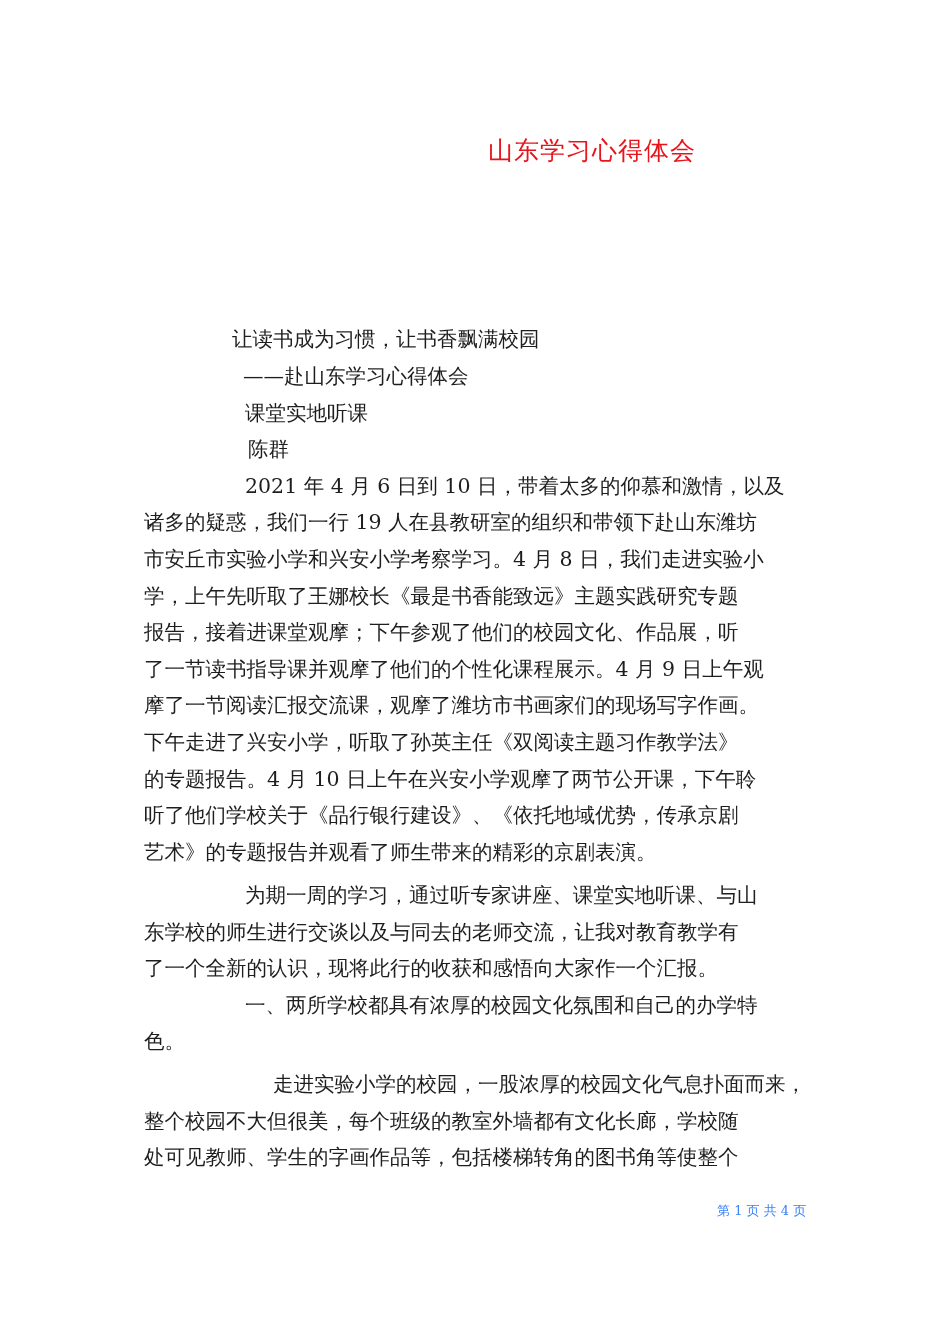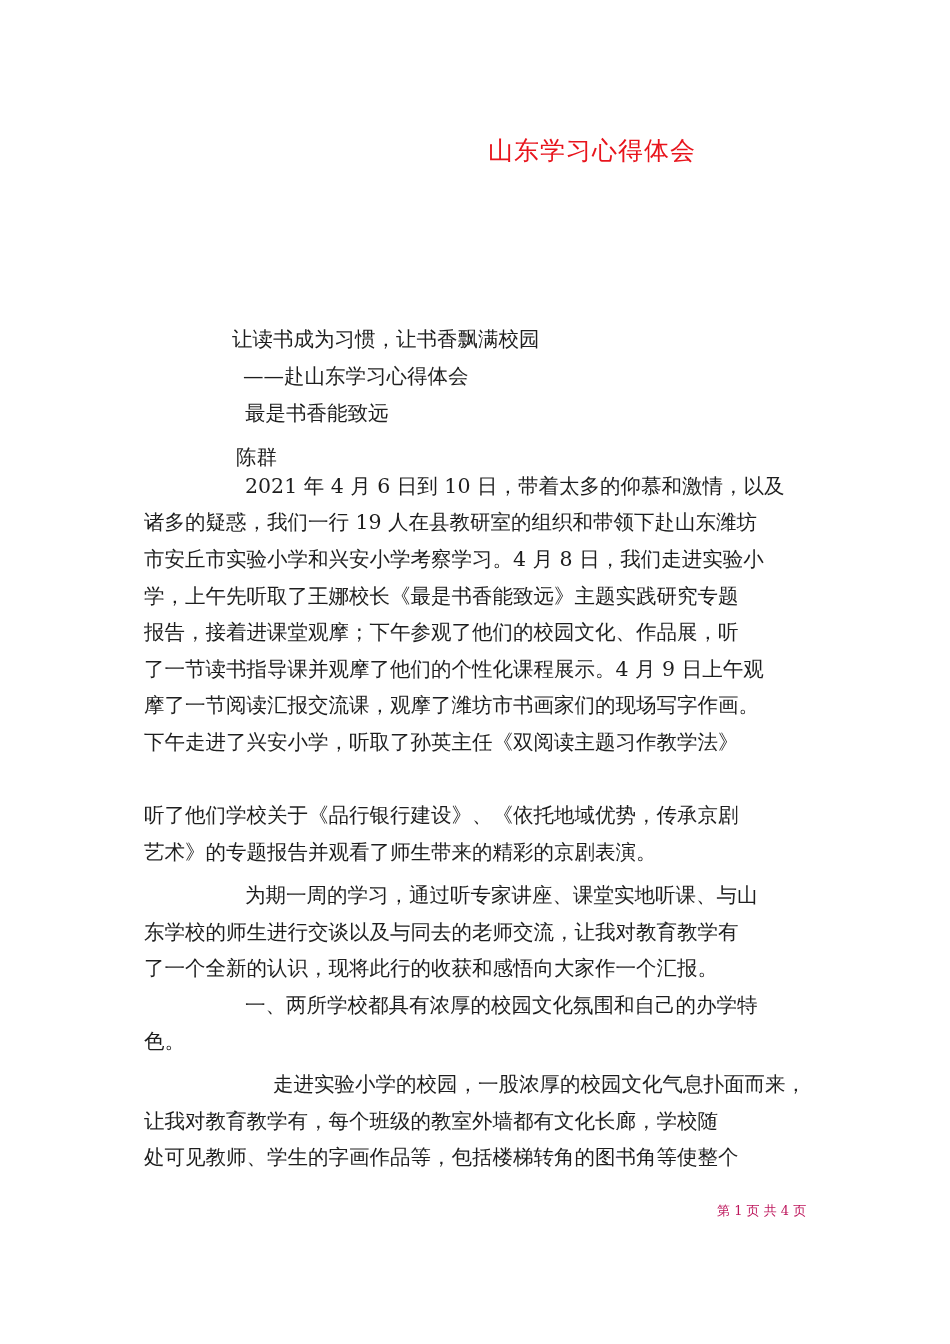--- a/index.html
+++ b/index.html
@@ -39,52 +39,53 @@
       line-height: 30px;
       white-space: nowrap;
       color: #1e1e1e;
     }
     .footer {
       position: absolute;
       left: 717px;
       top: 1202px;
       font-size: 13px;
       line-height: 18px;
-      color: #be185d;
+      color: #3b82f6;
       white-space: nowrap;
     }
   </style>
 </head>
 <body>
 
 <div class="page">
 
   <div class="doc-title">山东学习心得体会</div>
 
   <div class="line" style="left:243px; top:361px;">——赴山东学习心得体会</div>
   <div class="line" style="left:232px; top:324px;">让读书成为习惯，让书香飘满校园</div>
-  <div class="line" style="left:245px; top:398px;">最是书香能致远</div>
-  <div class="line" style="left:236px; top:434px;margin-top:8px;">陈群</div>
+  <div class="line" style="left:245px; top:398px;">课堂实地听课</div>
+  <div class="line" style="left:248px; top:434px;">陈群</div>
 
   <div class="line" style="left:245px; top:471px;">2021 年 4 月 6 日到 10 日，带着太多的仰慕和激情，以及</div>
   <div class="line" style="left:144px; top:507px;">诸多的疑惑，我们一行 19 人在县教研室的组织和带领下赴山东潍坊</div>
   <div class="line" style="left:144px; top:544px;">市安丘市实验小学和兴安小学考察学习。4 月 8 日，我们走进实验小</div>
   <div class="line" style="left:144px; top:617px;">报告，接着进课堂观摩；下午参观了他们的校园文化、作品展，听</div>
   <div class="line" style="left:144px; top:581px;">学，上午先听取了王娜校长《最是书香能致远》主题实践研究专题</div>
   <div class="line" style="left:144px; top:654px;">了一节读书指导课并观摩了他们的个性化课程展示。4 月 9 日上午观</div>
   <div class="line" style="left:144px; top:727px;">下午走进了兴安小学，听取了孙英主任《双阅读主题习作教学法》</div>
   <div class="line" style="left:144px; top:690px;">摩了一节阅读汇报交流课，观摩了潍坊市书画家们的现场写字作画。</div>
+  <div class="line" style="left:144px; top:764px;">的专题报告。4 月 10 日上午在兴安小学观摩了两节公开课，下午聆</div>
   <div class="line" style="left:144px; top:800px;">听了他们学校关于《品行银行建设》、《依托地域优势，传承京剧</div>
   <div class="line" style="left:144px; top:837px;">艺术》的专题报告并观看了师生带来的精彩的京剧表演。</div>
 
   <div class="line" style="left:144px; top:917px;">东学校的师生进行交谈以及与同去的老师交流，让我对教育教学有</div>
   <div class="line" style="left:245px; top:880px;">为期一周的学习，通过听专家讲座、课堂实地听课、与山</div>
   <div class="line" style="left:144px; top:953px;">了一个全新的认识，现将此行的收获和感悟向大家作一个汇报。</div>
   <div class="line" style="left:245px; top:990px;">一、两所学校都具有浓厚的校园文化氛围和自己的办学特</div>
   <div class="line" style="left:144px; top:1026px;">色。</div>
 
   <div class="line" style="left:245px; top:1069px;margin-left:28px;">走进实验小学的校园，一股浓厚的校园文化气息扑面而来，</div>
-  <div class="line" style="left:144px; top:1106px;">让我对教育教学有，每个班级的教室外墙都有文化长廊，学校随</div>
+  <div class="line" style="left:144px; top:1106px;">整个校园不大但很美，每个班级的教室外墙都有文化长廊，学校随</div>
   <div class="line" style="left:144px; top:1142px;">处可见教师、学生的字画作品等，包括楼梯转角的图书角等使整个</div>
 
   <div class="footer">第 1 页 共 4 页</div>
 
 </div>
 
 </body></html>

